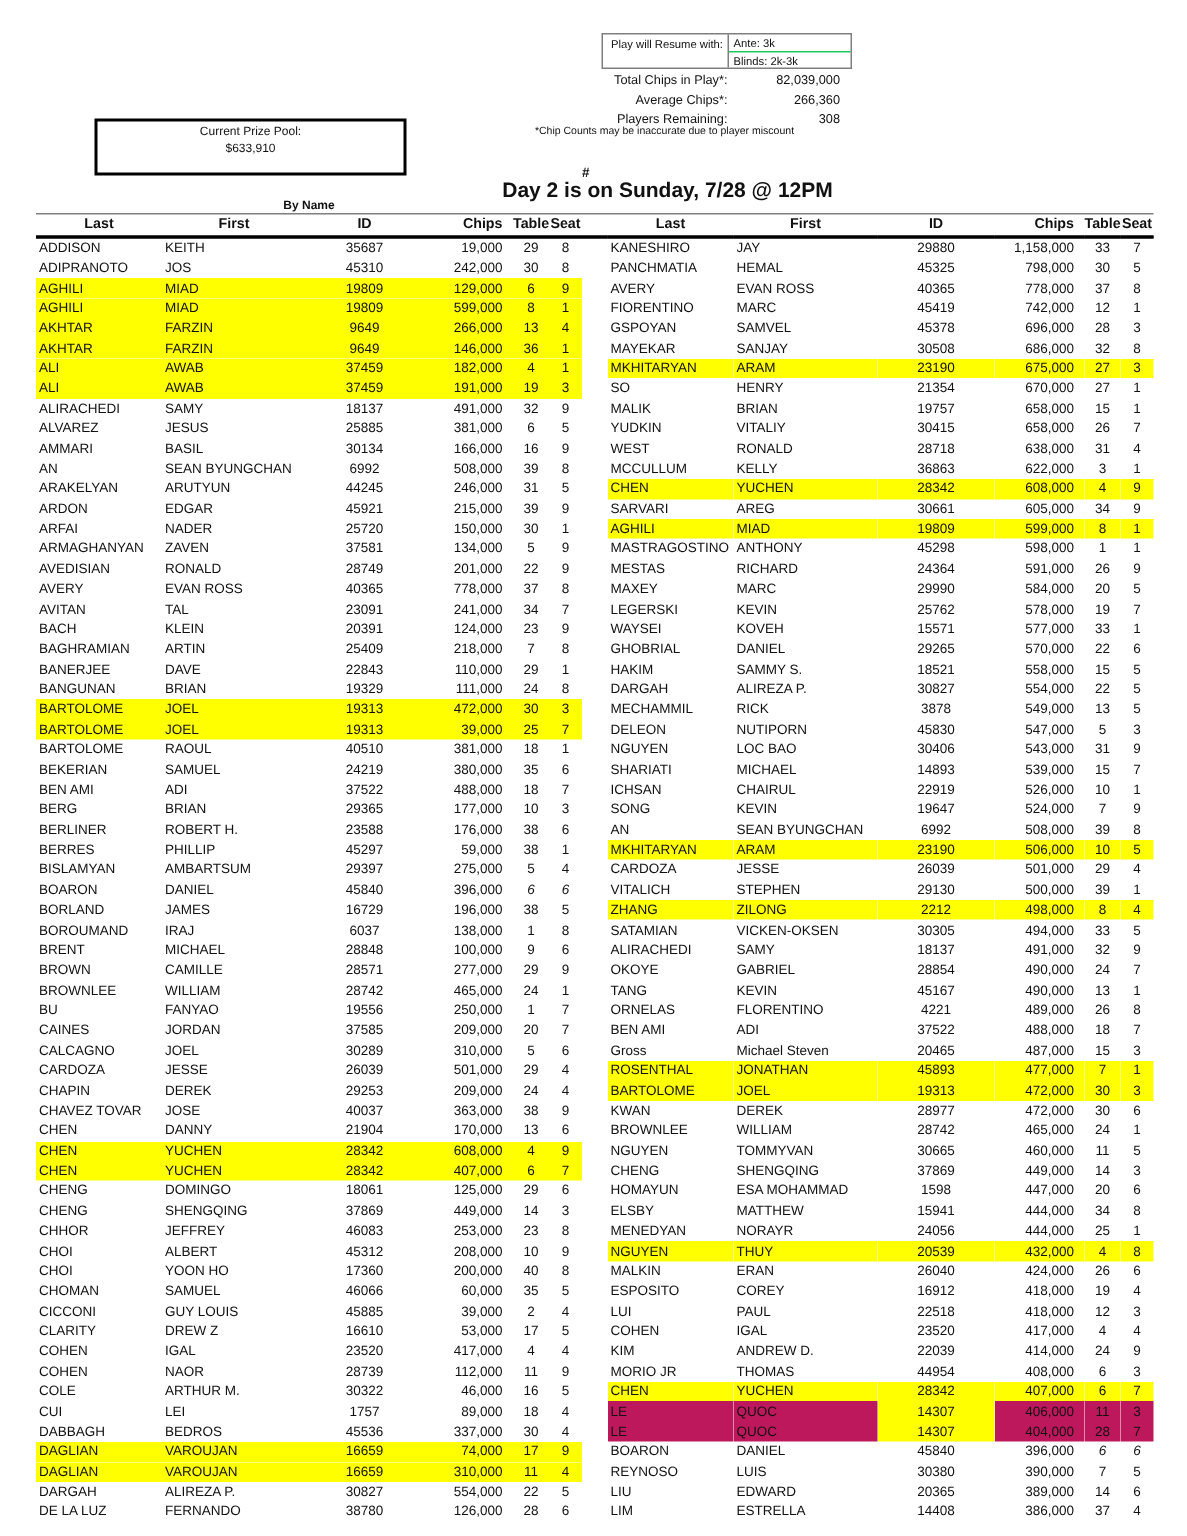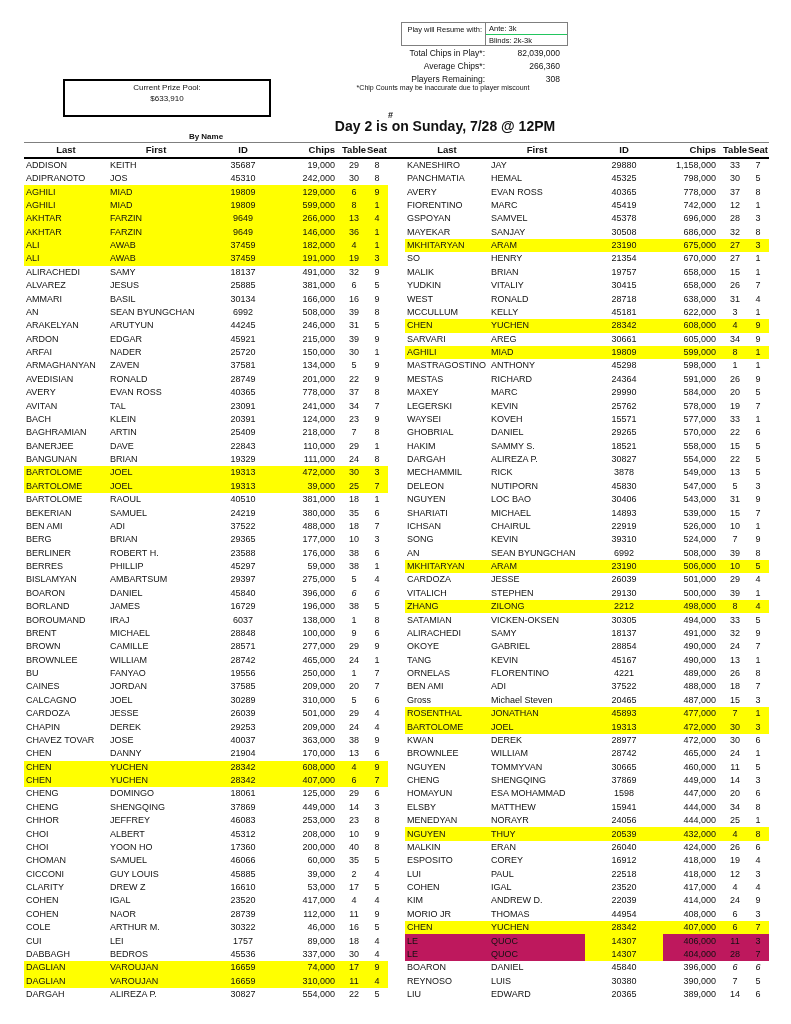--- a/index.html
+++ b/index.html
@@ -299,21 +299,21 @@
         <tr>
           <td class="c0">AN</td>
           <td class="c1">SEAN BYUNGCHAN</td>
           <td class="c2">6992</td>
           <td class="c3">508,000</td>
           <td class="c4">39</td>
           <td class="c5">8</td>
           <td class="spacer"></td>
           <td class="c0">MCCULLUM</td>
           <td class="c1">KELLY</td>
-          <td class="c2">45181</td>
+          <td class="c2">36863</td>
           <td class="c3">622,000</td>
           <td class="c4">3</td>
           <td class="c5">1</td>
         </tr>
         <tr>
           <td class="c0">ARAKELYAN</td>
           <td class="c1">ARUTYUN</td>
           <td class="c2">44245</td>
           <td class="c3">246,000</td>
           <td class="c4">31</td>
@@ -554,21 +554,21 @@
         <tr>
           <td class="c0">BERG</td>
           <td class="c1">BRIAN</td>
           <td class="c2">29365</td>
           <td class="c3">177,000</td>
           <td class="c4">10</td>
           <td class="c5">3</td>
           <td class="spacer"></td>
           <td class="c0">SONG</td>
           <td class="c1">KEVIN</td>
-          <td class="c2">39310</td>
+          <td class="c2">19647</td>
           <td class="c3">524,000</td>
           <td class="c4">7</td>
           <td class="c5">9</td>
         </tr>
         <tr>
           <td class="c0">BERLINER</td>
           <td class="c1">ROBERT H.</td>
           <td class="c2">23588</td>
           <td class="c3">176,000</td>
           <td class="c4">38</td>
@@ -1069,16 +1069,31 @@
           <td class="c4">22</td>
           <td class="c5">5</td>
           <td class="spacer"></td>
           <td class="c0">LIU</td>
           <td class="c1">EDWARD</td>
           <td class="c2">20365</td>
           <td class="c3">389,000</td>
           <td class="c4">14</td>
           <td class="c5">6</td>
         </tr>
+        <tr>
+          <td class="c0">DE LA LUZ</td>
+          <td class="c1">FERNANDO</td>
+          <td class="c2">38780</td>
+          <td class="c3">126,000</td>
+          <td class="c4">28</td>
+          <td class="c5">6</td>
+          <td class="spacer"></td>
+          <td class="c0">LIM</td>
+          <td class="c1">ESTRELLA</td>
+          <td class="c2">14408</td>
+          <td class="c3">386,000</td>
+          <td class="c4">37</td>
+          <td class="c5">4</td>
+        </tr>
       </tbody>
   </table>
 
 </div>
 
 </body></html>

